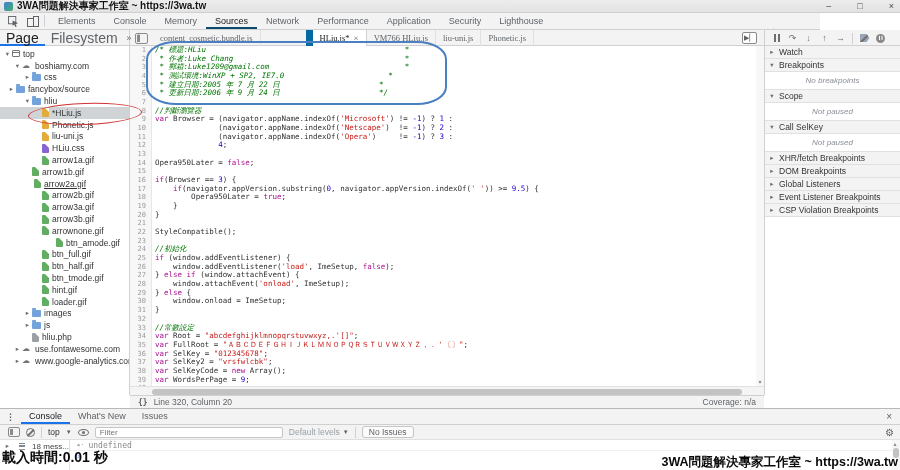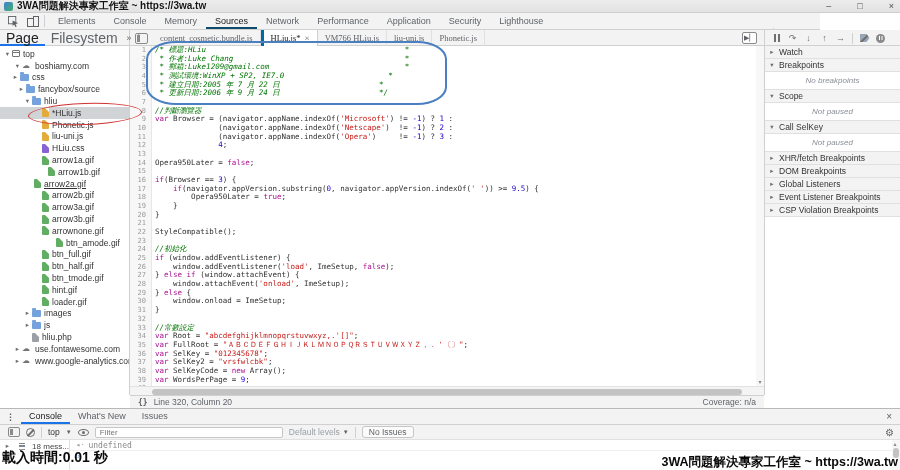--- a/index.html
+++ b/index.html
@@ -29,21 +29,21 @@
   .nav-tabs { position:absolute; left:0; top:0; width:130px; height:16px; display:flex; align-items:center; border-right:1px solid #d0d0d0; }
   .nav-tab { font-size:14px; color:#5f6368; padding:0 6px; height:15px; line-height:15px; }
   .nav-tab.active { color:#202124; border-bottom:2px solid #1a73e8; }
   .nav-more { font-size:8.5px; color:#5f6368; padding:0 3px; }
   .nav-kebab { margin-left:auto; margin-right:3px; color:#5f6368; font-size:9px; font-weight:700; }
 
   .editor-tabs { position:absolute; left:130px; top:0; width:610px; height:16px; display:flex; align-items:center; overflow:hidden;font-family:Liberation Serif, serif; }
   .navtoggle { width:13px; height:11px; border:1px solid #8a8a8a; border-radius:2px; margin:0 5px; position:relative; }
   .navtoggle::before { content:""; position:absolute; left:1px; top:1px; bottom:1px; width:3px; background:#8a8a8a; }
   .ed-tab { font-size:8.5px; color:#5f6368; padding:0 7px; height:16px; line-height:16px; border-right:1px solid #e0e0e0; white-space:nowrap; display:flex; align-items:center; gap:4px; }
-  .ed-tab.active { background:#fff; color:#202124; border-left:3px solid #0369a1; border-right:1px solid #d0d0d0; }
+  .ed-tab.active { background:#fff; color:#202124; border-left:7px solid #0369a1; border-right:1px solid #d0d0d0;margin-left:45px; }
   .ed-close { color:#5f6368; font-size:9px; }
 
   .dbg-toggle { position:absolute; left:742px; top:2px; width:15px; height:12px; border:1px solid #8a8a8a; border-radius:2px; background:#fff; font-size:7px; color:#5f6368; text-align:center; line-height:10px; }
   .dbg-toolbar { position:absolute; left:764px; top:0; width:136px; height:16px; border-left:1px solid #d0d0d0; display:flex; align-items:center; padding-left:5px; gap:3px; }
   .dbg-btn { width:13px; height:12px; display:flex; align-items:center; justify-content:center; color:#6e6e6e; font-size:9px; }
   .icon-pause { width:6px; height:8px; border-left:2px solid #6e6e6e; border-right:2px solid #6e6e6e; }
   .icon-stop { width:9px; height:9px; border-radius:50%; background:#8a8a8a; position:relative; }
   .icon-stop::before { content:""; position:absolute; left:2.5px; top:2.5px; width:1.5px; height:4px; background:#fff; box-shadow:2.5px 0 0 #fff; }
   .icon-nobp { width:10px; height:8px; background:#9aa6b5; clip-path:polygon(0 0,70% 0,100% 50%,70% 100%,0 100%); position:relative; }
   .icon-nobp::after { content:""; position:absolute; left:4px; top:-2px; width:1.5px; height:12px; background:#6e6e6e; transform:rotate(45deg); }
@@ -232,26 +232,26 @@
     <div class="tree-row" style="padding-left: 3px;">
       <span class="t-arrow">▾</span>
       <span class="fi fi-frame"></span>
       <span class="t-label">top</span>
     </div>
     <div class="tree-row" style="padding-left: 13px;">
       <span class="t-arrow">▾</span>
       <span class="fi fi-cloud">☁</span>
       <span class="t-label">boshiamy.com</span>
     </div>
-    <div class="tree-row" style="padding-left: 11px;">
+    <div class="tree-row" style="padding-left: 23px;">
       <span class="t-arrow">▸</span>
       <span class="fi fi-folder"></span>
       <span class="t-label">css</span>
     </div>
-    <div class="tree-row" style="padding-left: 17px;">
+    <div class="tree-row" style="padding-left: 7px;">
       <span class="t-arrow">▸</span>
       <span class="fi fi-folder"></span>
       <span class="t-label">fancybox/source</span>
     </div>
     <div class="tree-row" style="padding-left: 23px;">
       <span class="t-arrow">▾</span>
       <span class="fi fi-folder"></span>
       <span class="t-label">hliu</span>
     </div>
     <div class="tree-row sel" style="padding-left: 33px;">
@@ -272,21 +272,21 @@
     <div class="tree-row" style="padding-left: 33px;">
       <span class="t-arrow"></span>
       <span class="fi fi-file fc-css"></span>
       <span class="t-label">HLiu.css</span>
     </div>
     <div class="tree-row" style="padding-left: 33px;">
       <span class="t-arrow"></span>
       <span class="fi fi-file fc-img"></span>
       <span class="t-label">arrow1a.gif</span>
     </div>
-    <div class="tree-row" style="padding-left: 39px;">
+    <div class="tree-row" style="padding-left: 23px;">
       <span class="t-arrow"></span>
       <span class="fi fi-file fc-img"></span>
       <span class="t-label">arrow1b.gif</span>
     </div>
     <div class="tree-row" style="padding-left: 25px; text-decoration: underline;">
       <span class="t-arrow"></span>
       <span class="fi fi-file fc-img"></span>
       <span class="t-label">arrow2a.gif</span>
     </div>
     <div class="tree-row" style="padding-left: 33px;">

